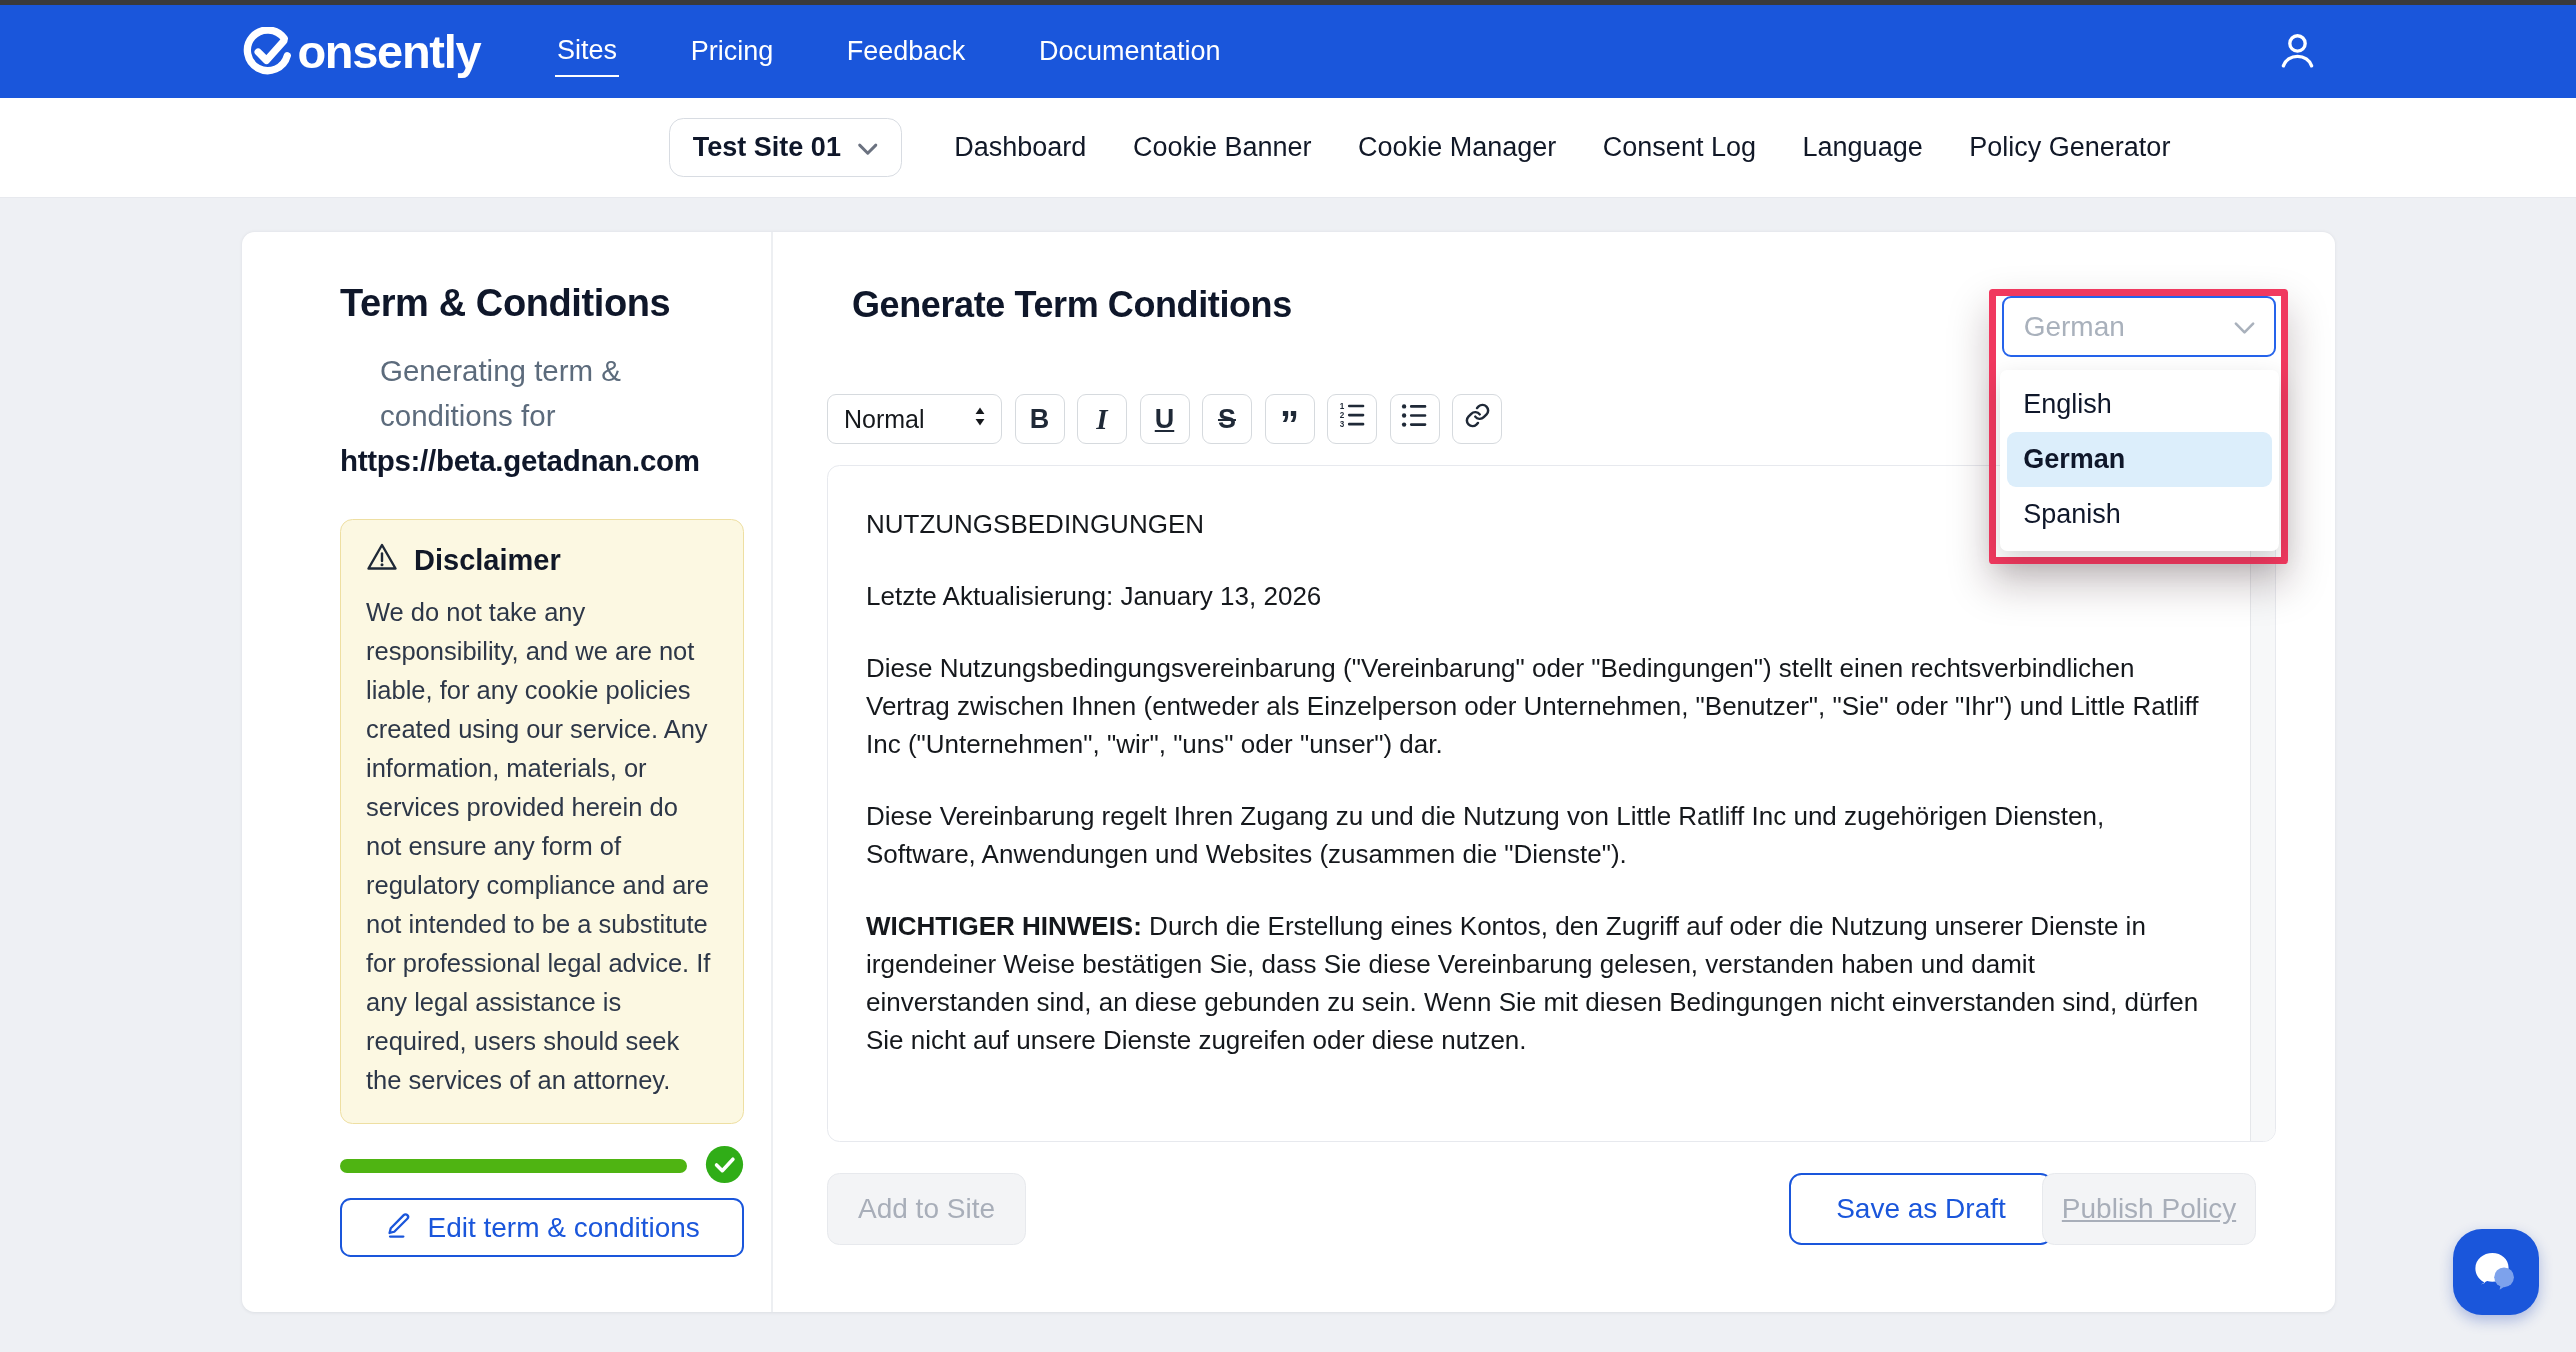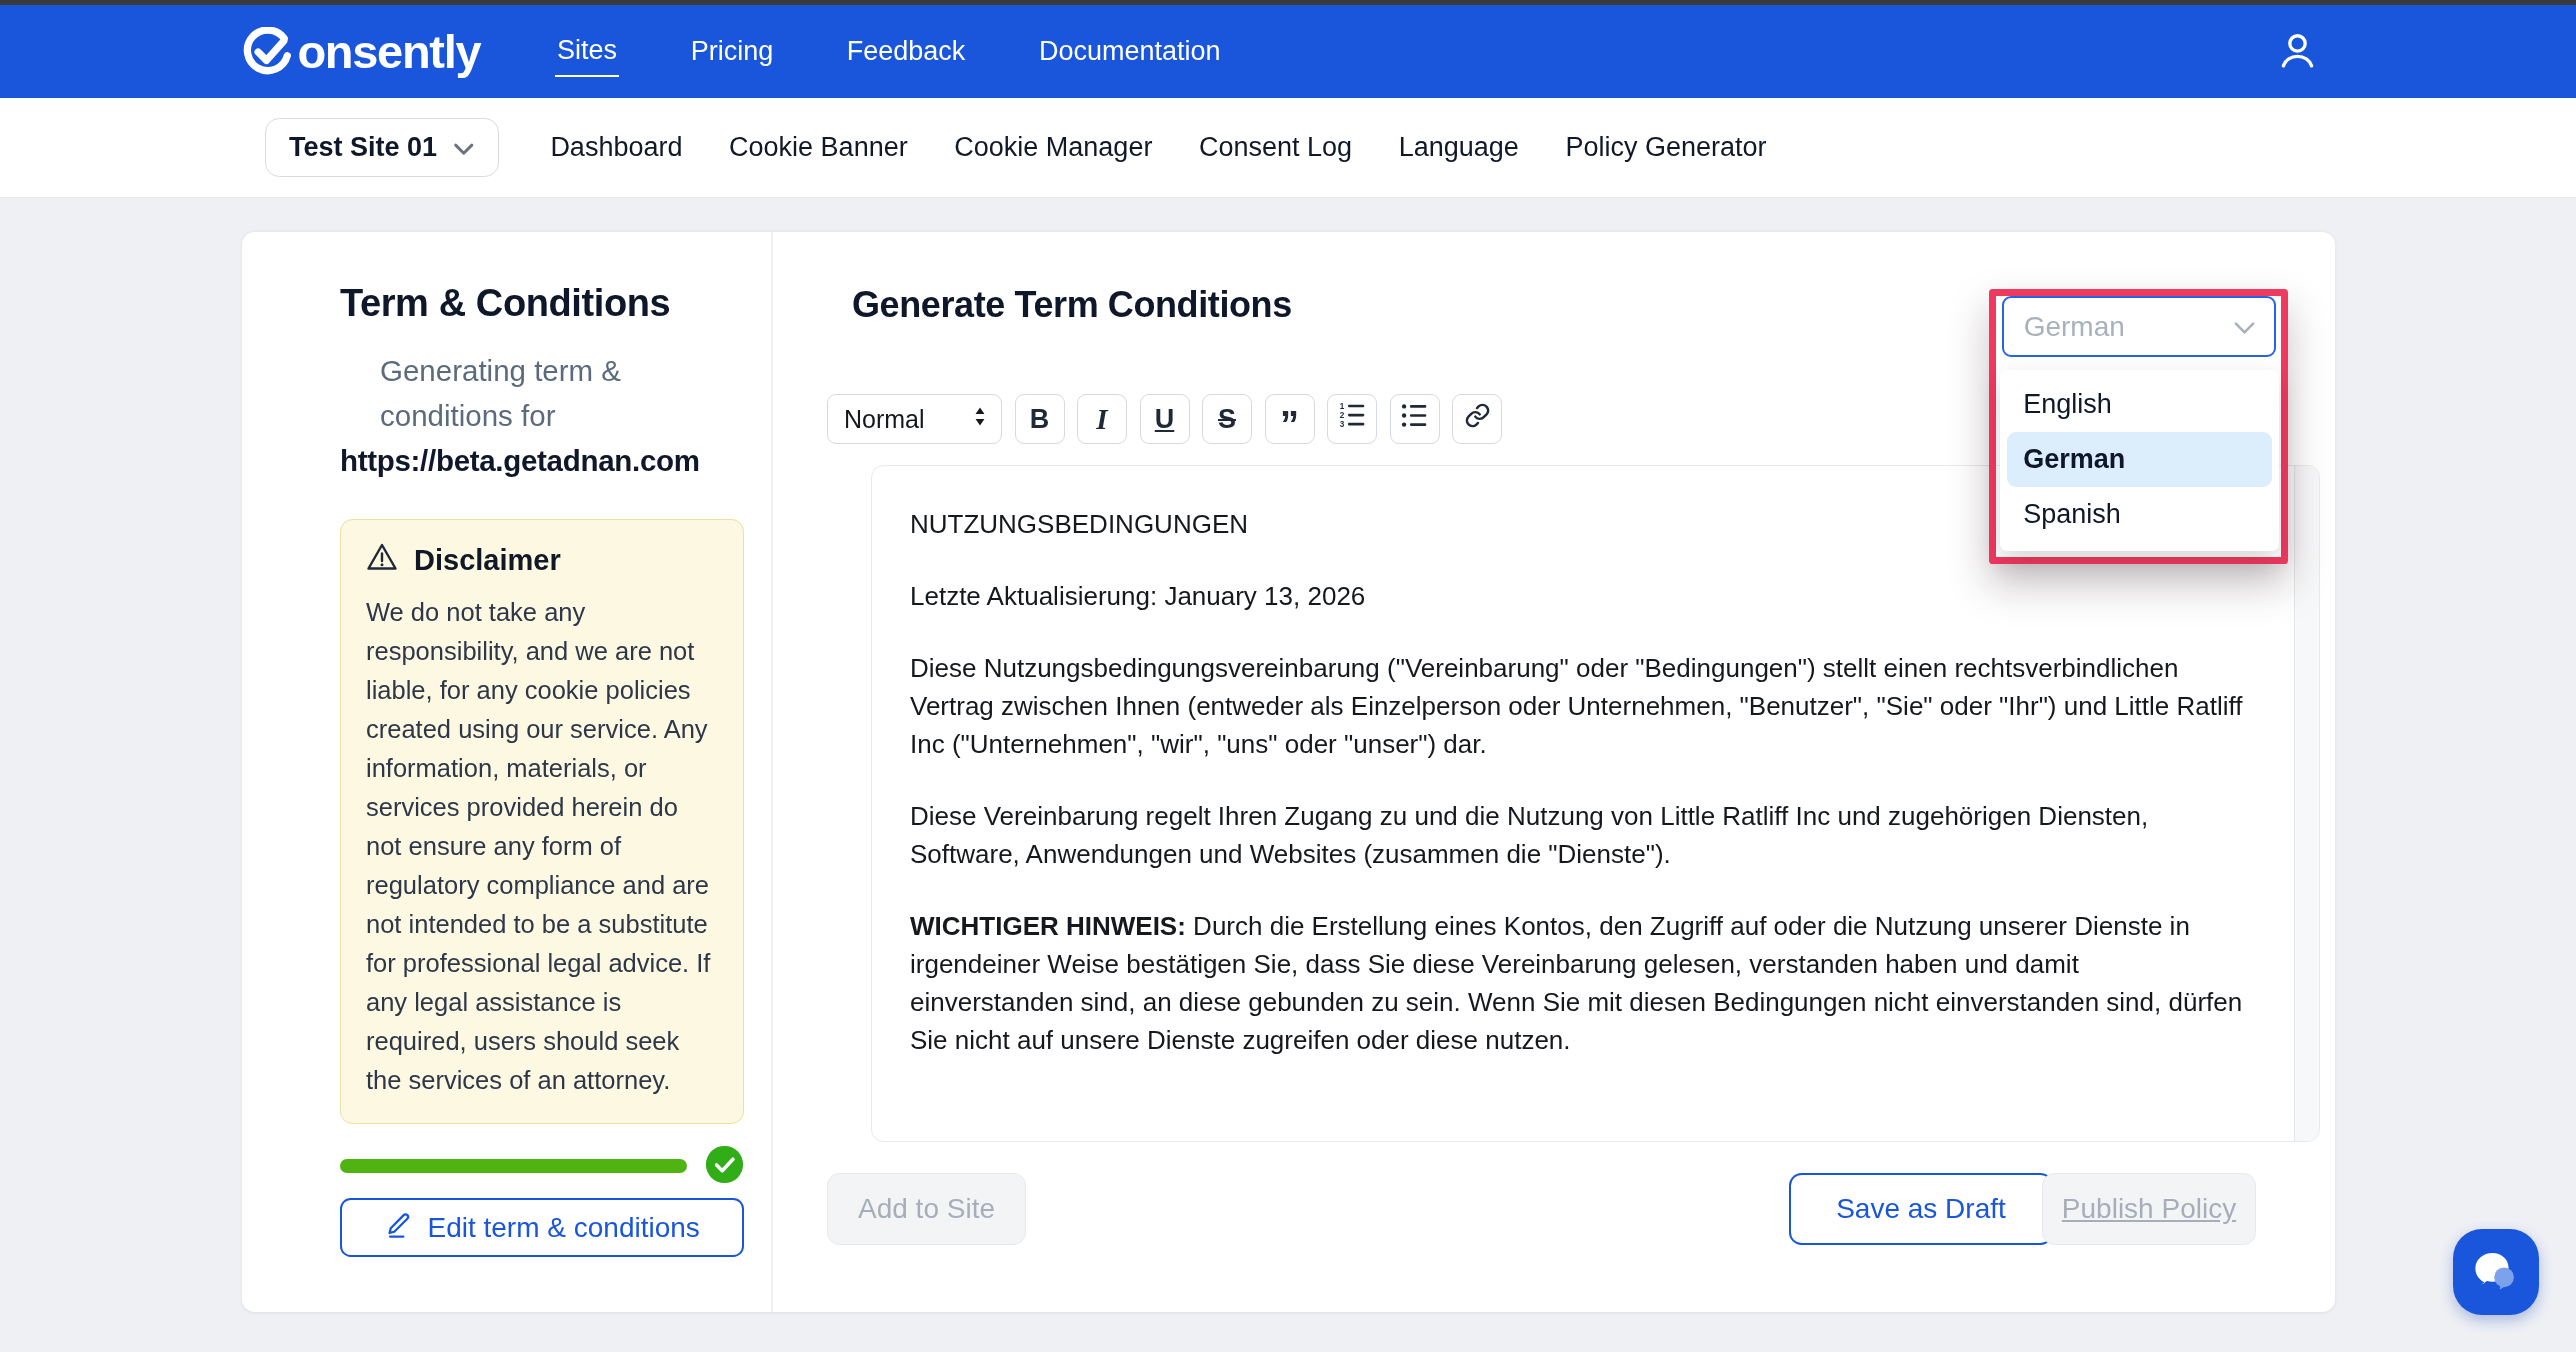--- a/index.html
+++ b/index.html
@@ -21,21 +21,21 @@
   .logo { display:flex; align-items:center; gap:5.4px; color:#ffffff;
     font-size:47px; font-weight:700; letter-spacing:-1.3px; }
   .logo svg { display:block; }
   .nav { display:flex; gap:70px; margin-left:75px; align-items:center; }
   .nav-item { color:#ffffff; font-size:27px; font-weight:500; padding:9px 1.8px; cursor:pointer; }
   .nav-item.nav-active { border-bottom:2.7px solid #ffffff; }
   .user-btn { margin-left:auto; display:flex; align-items:center; cursor:pointer; }
 
   .subheader {
     height:100px; background:#ffffff; border-bottom:0.9px solid #e7e9ee;
-    display:flex; align-items:center; padding-left:265px;
+    display:flex; align-items:center; padding-left:265px;justify-content:center;
   }
   .site-pill {
     display:flex; align-items:center; gap:16px;
     border:1.8px solid #d8dce2; border-radius:14.3px;
     height:59px; padding:0 23px;
     font-size:27px; font-weight:600; color:#0f172a; cursor:pointer; background:#fff;
   }
   .tabs { display:flex; gap:43px; margin-left:50px; }
   .tab { font-size:27px; color:#111827; padding:7.2px 1.8px; cursor:pointer; white-space:nowrap; }
 
@@ -83,21 +83,21 @@
   }
   .g-bold { font-weight:800; }
   .g-italic { font-family:"Liberation Serif", serif; font-style:italic; font-weight:600; font-size:29px; }
   .g-underline { font-weight:600; text-decoration:underline; }
   .g-strike { font-weight:600; text-decoration:line-through; }
   .g-quote { font-weight:800; font-size:38px; line-height:18px; padding-top:12.5px; }
 
   .editor-box {
     position:absolute; left:585px; top:233px; width:1449px; height:677px;
     border:1.8px solid #e7e9ee; border-radius:12.5px; overflow:hidden;
-    padding:39px 70px 0 38px; background:#fff;margin-left:44px;
+    padding:39px 70px 0 38px; background:#fff;
   }
   .editor-box p { font-size:26px; line-height:38px; color:#15181c; margin-bottom:34px; }
   .editor-box .imp { font-weight:700; }
   .scrolltrack {
     position:absolute; right:0; top:0; bottom:0; width:25px;
     background:#f7f8f9; border-left:1.8px solid #e5e7ea; cursor:pointer;
   }
 
   
   .btn { height:72px; border-radius:12.5px; font-size:28px; display:flex; align-items:center; justify-content:center; cursor:pointer; }

